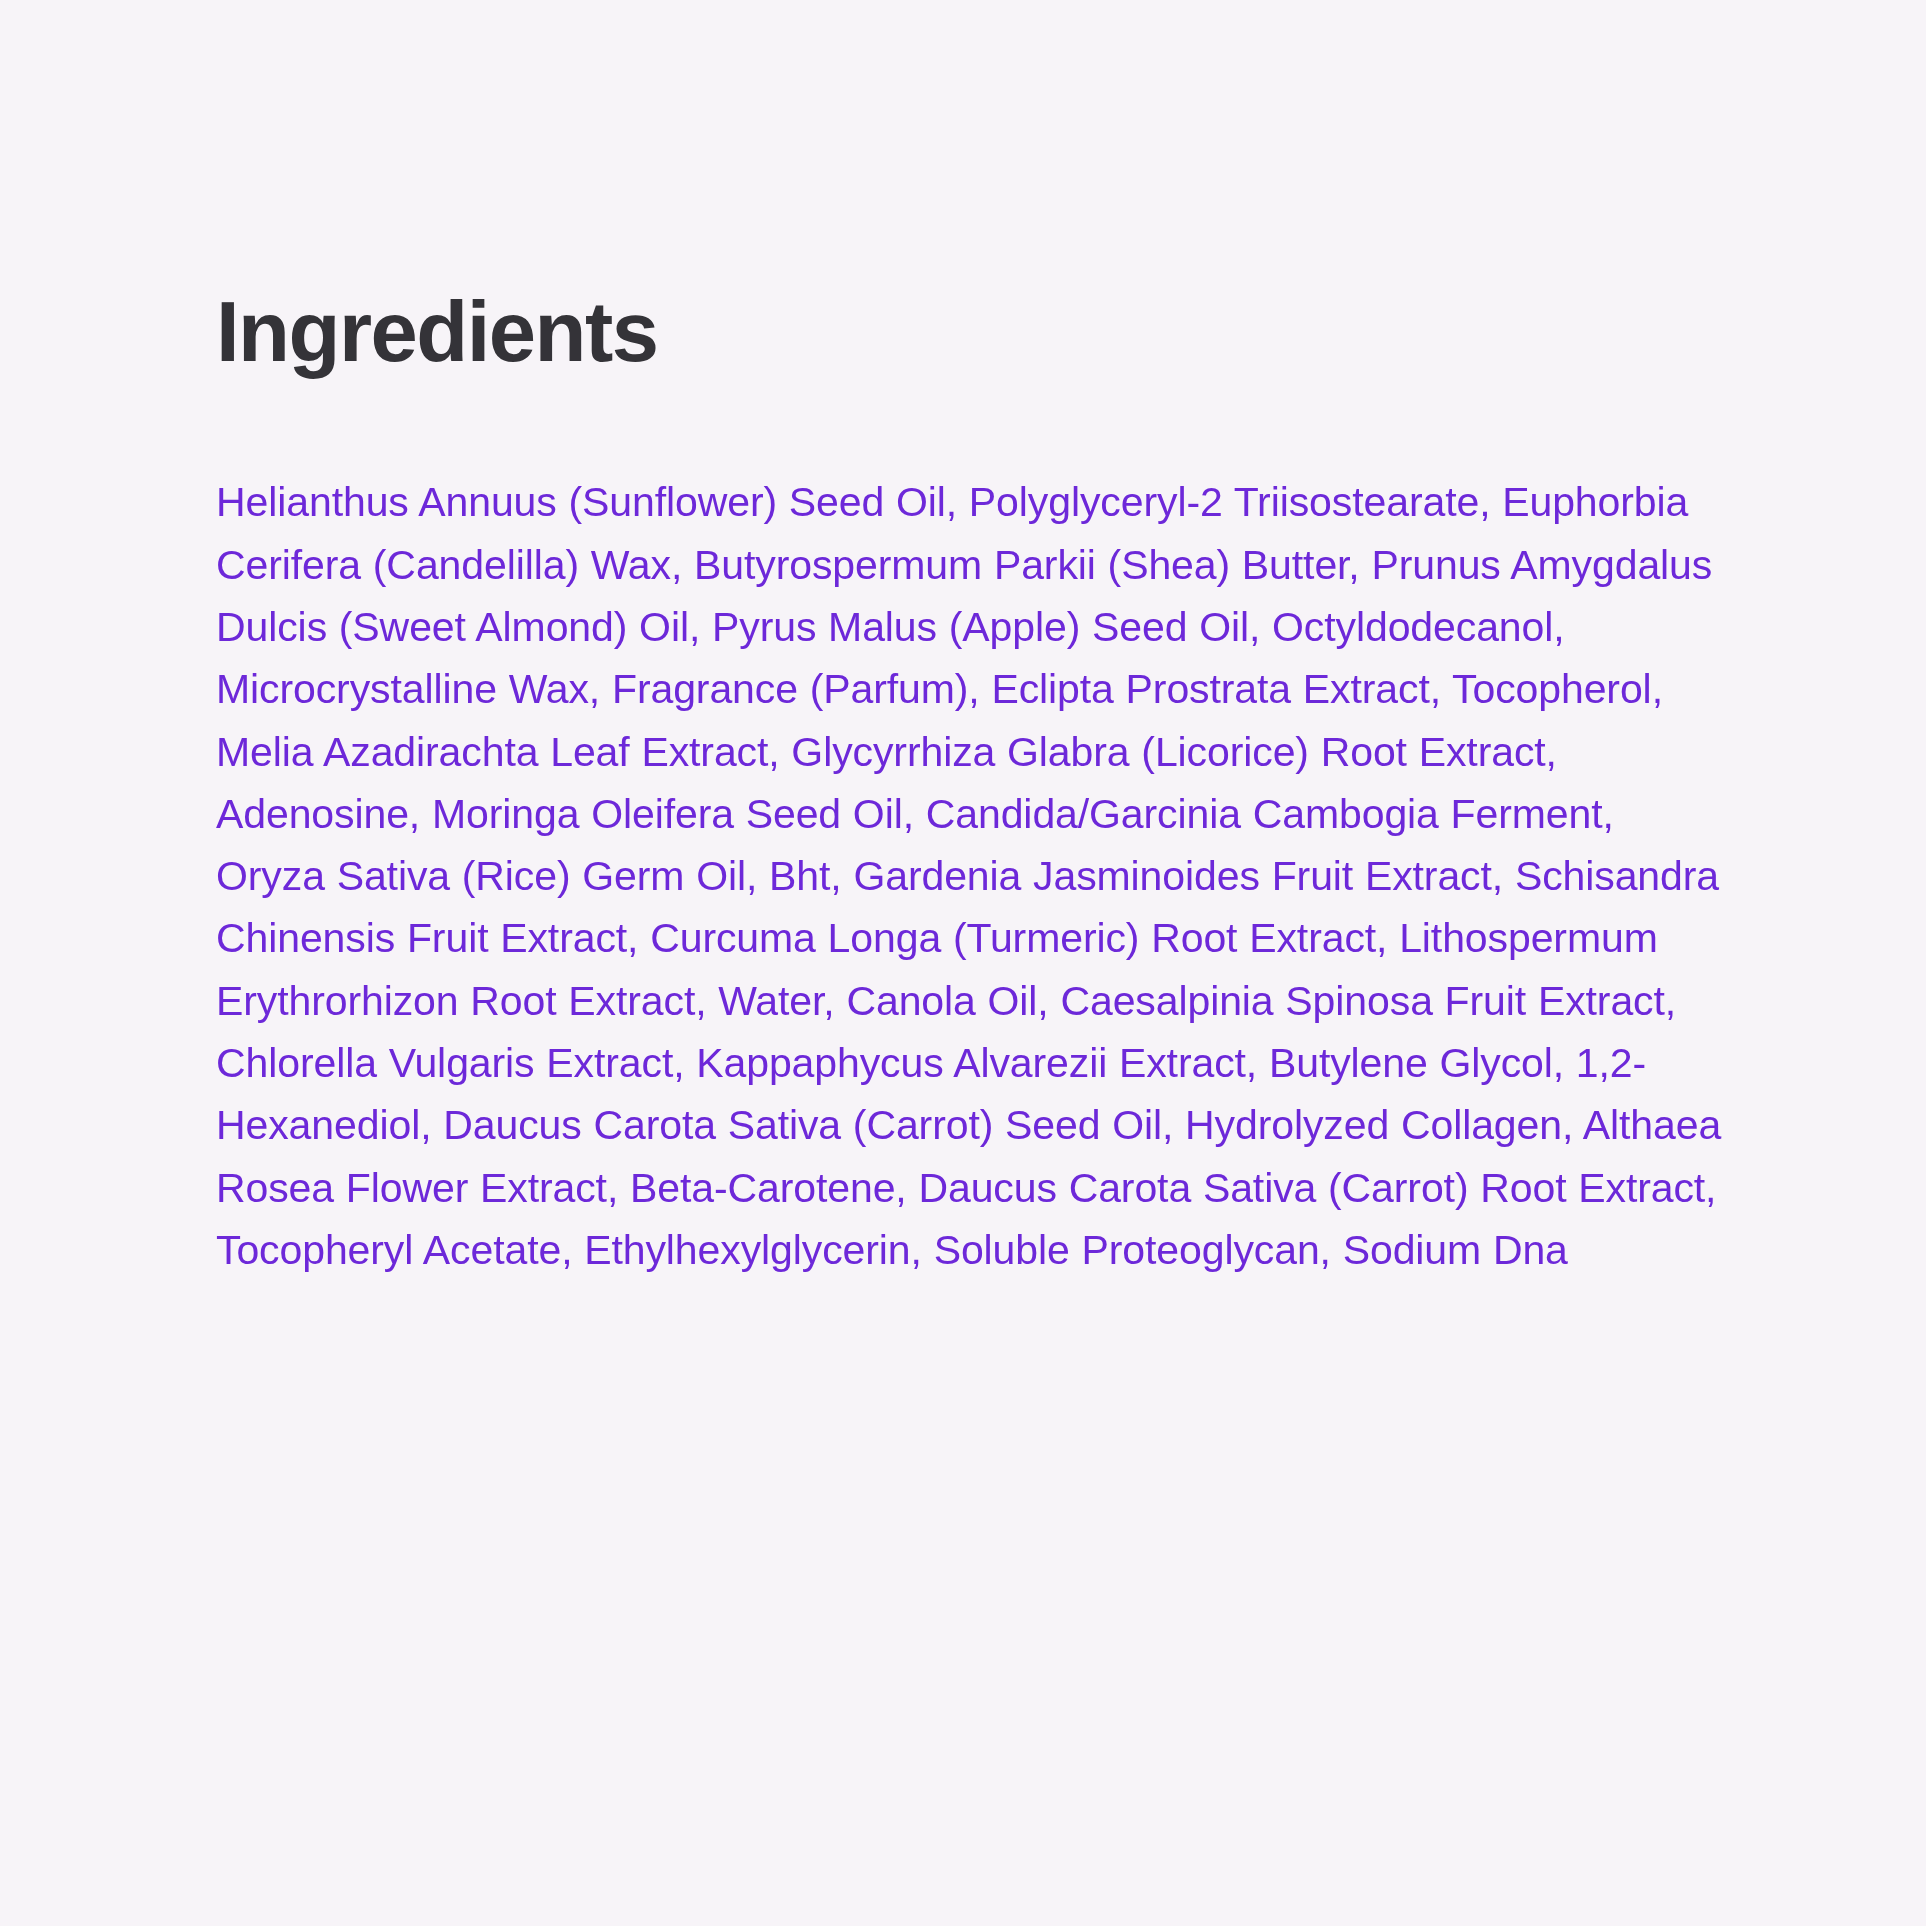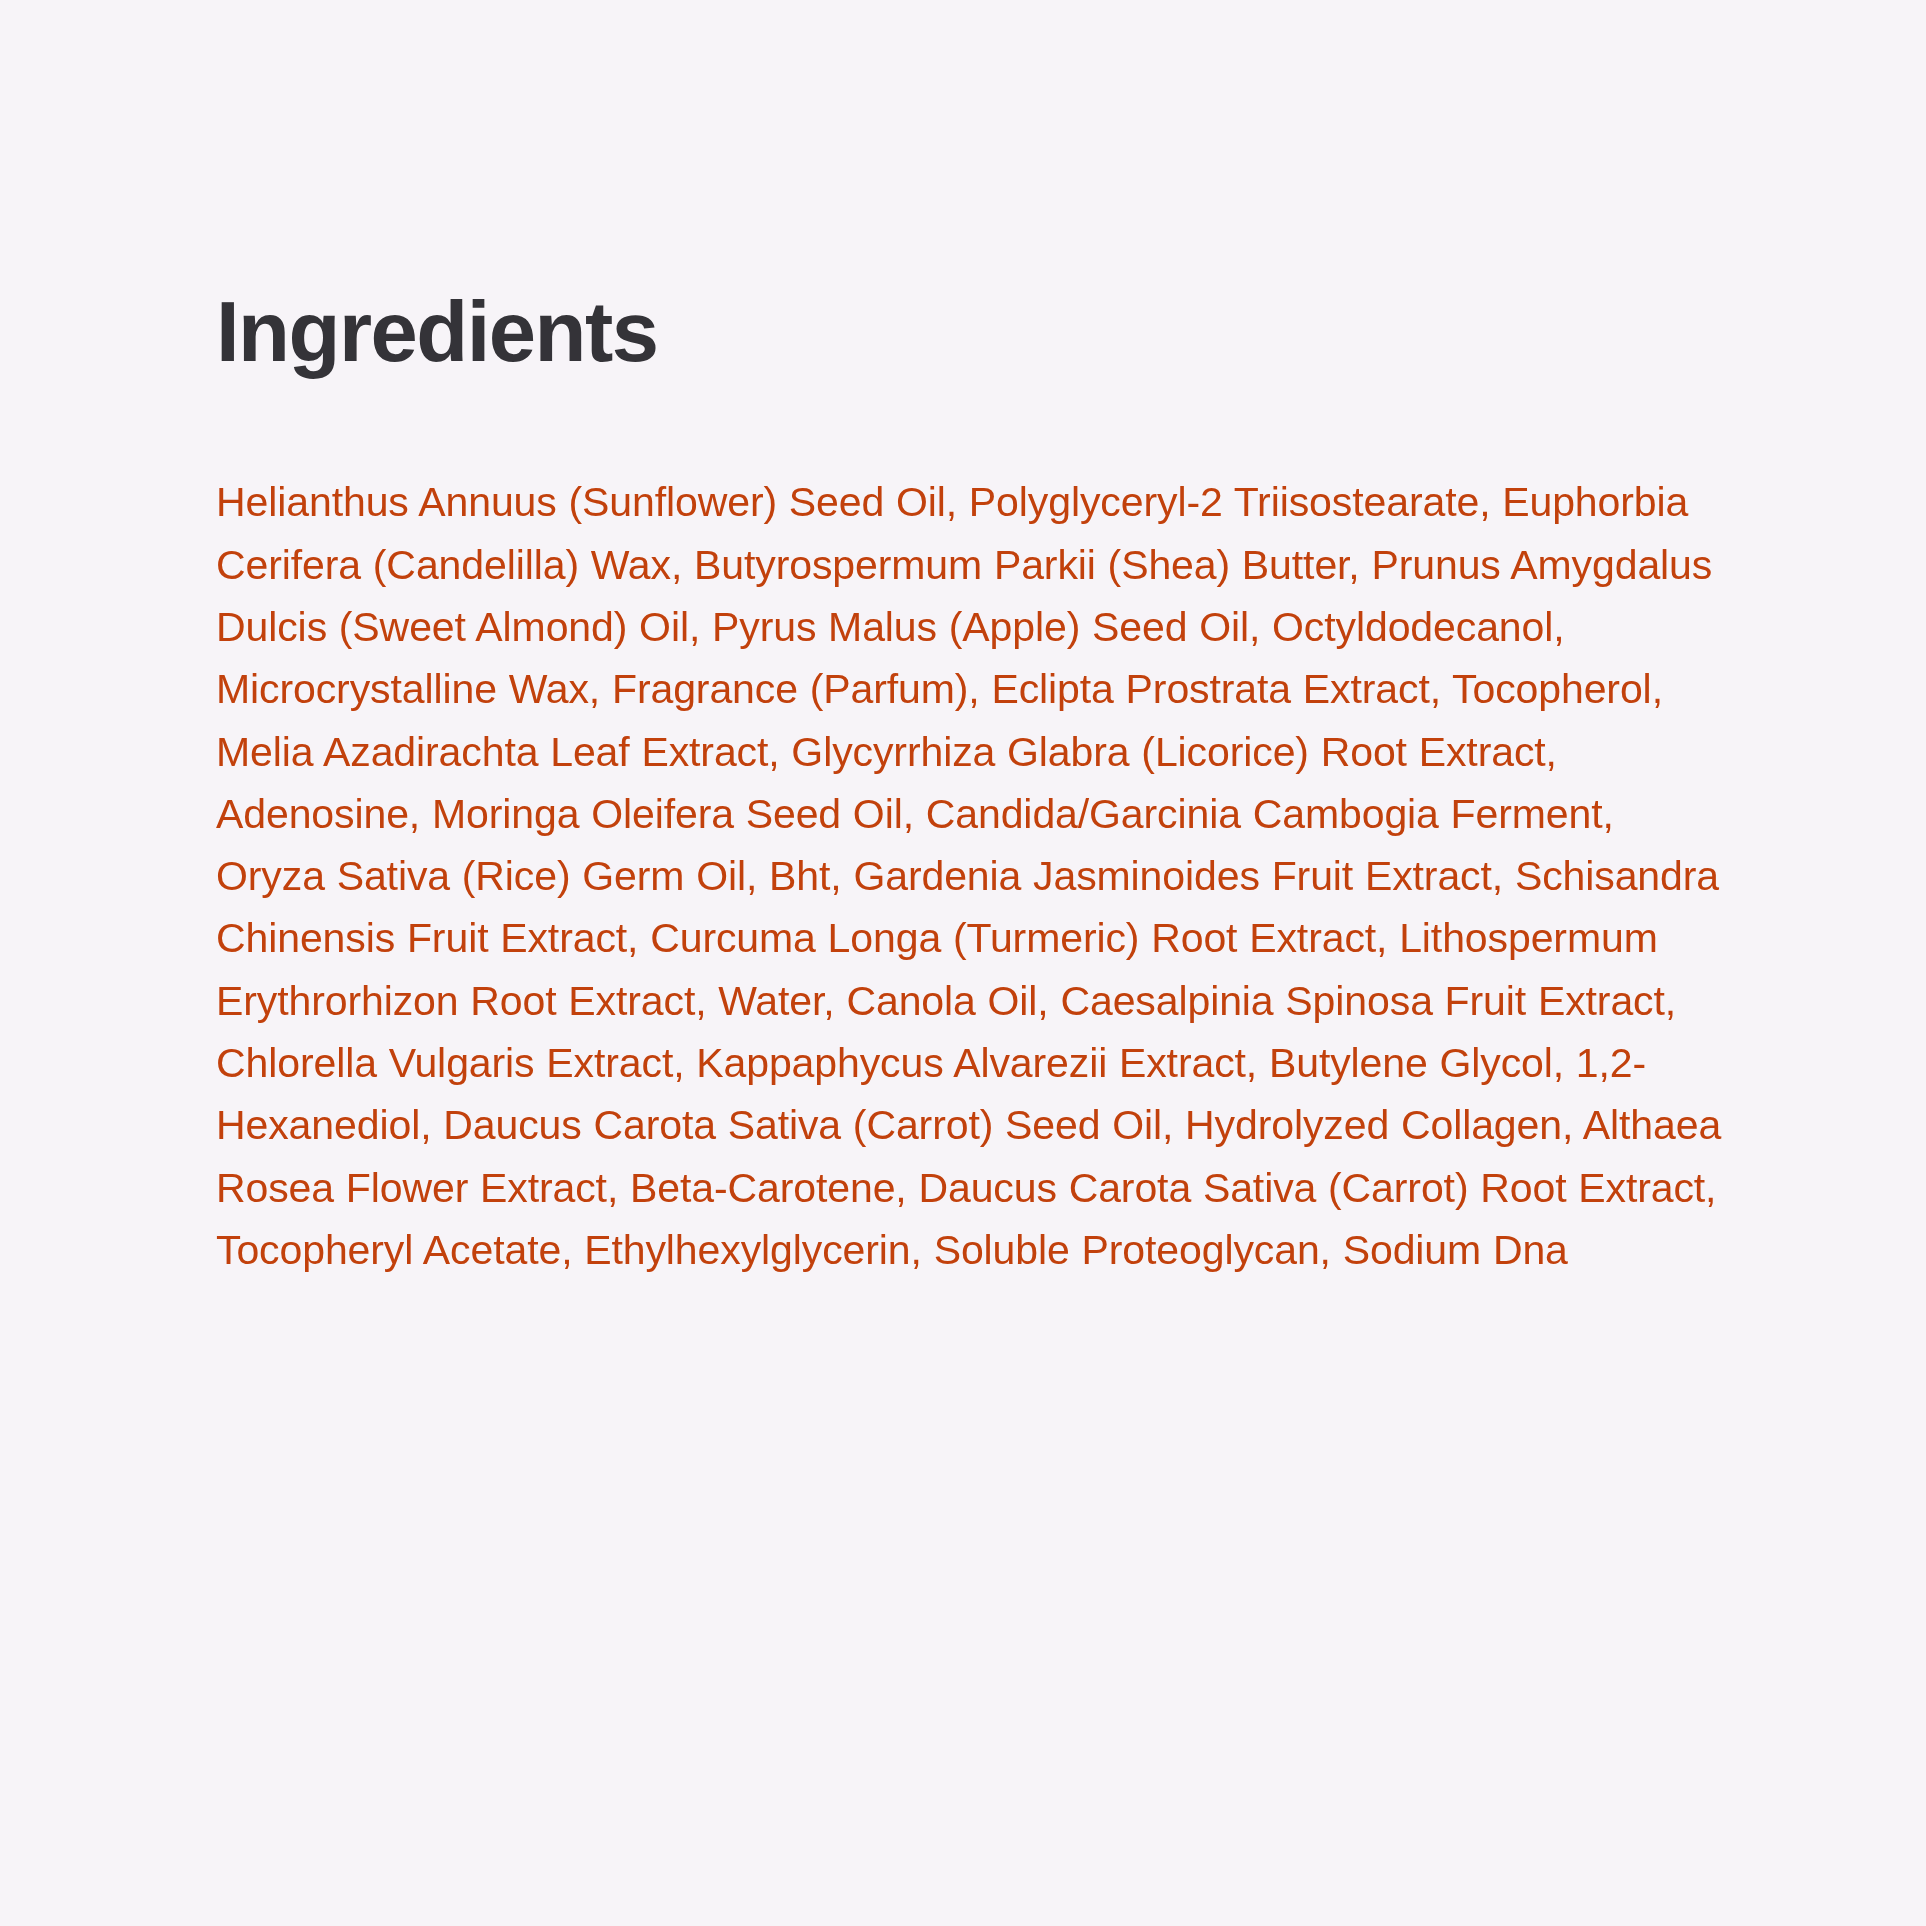--- a/index.html
+++ b/index.html
@@ -28,21 +28,21 @@
     line-height: 1.05;
     font-weight: 700;
     color: #343338;
     letter-spacing: -1.5px;
     margin: 0 0 95px 0;
   }
   .ingredients-body {
     font-size: 41px;
     line-height: 1.52;
     font-weight: 400;
-    color: #c2410c;
+    color: #6d28d9;
     letter-spacing: -0.1px;
     margin: 0;
     word-spacing: 0.5px;
   }
 </style>
 </head>
 <body>
 
 <div class="page">
   <div class="content">

